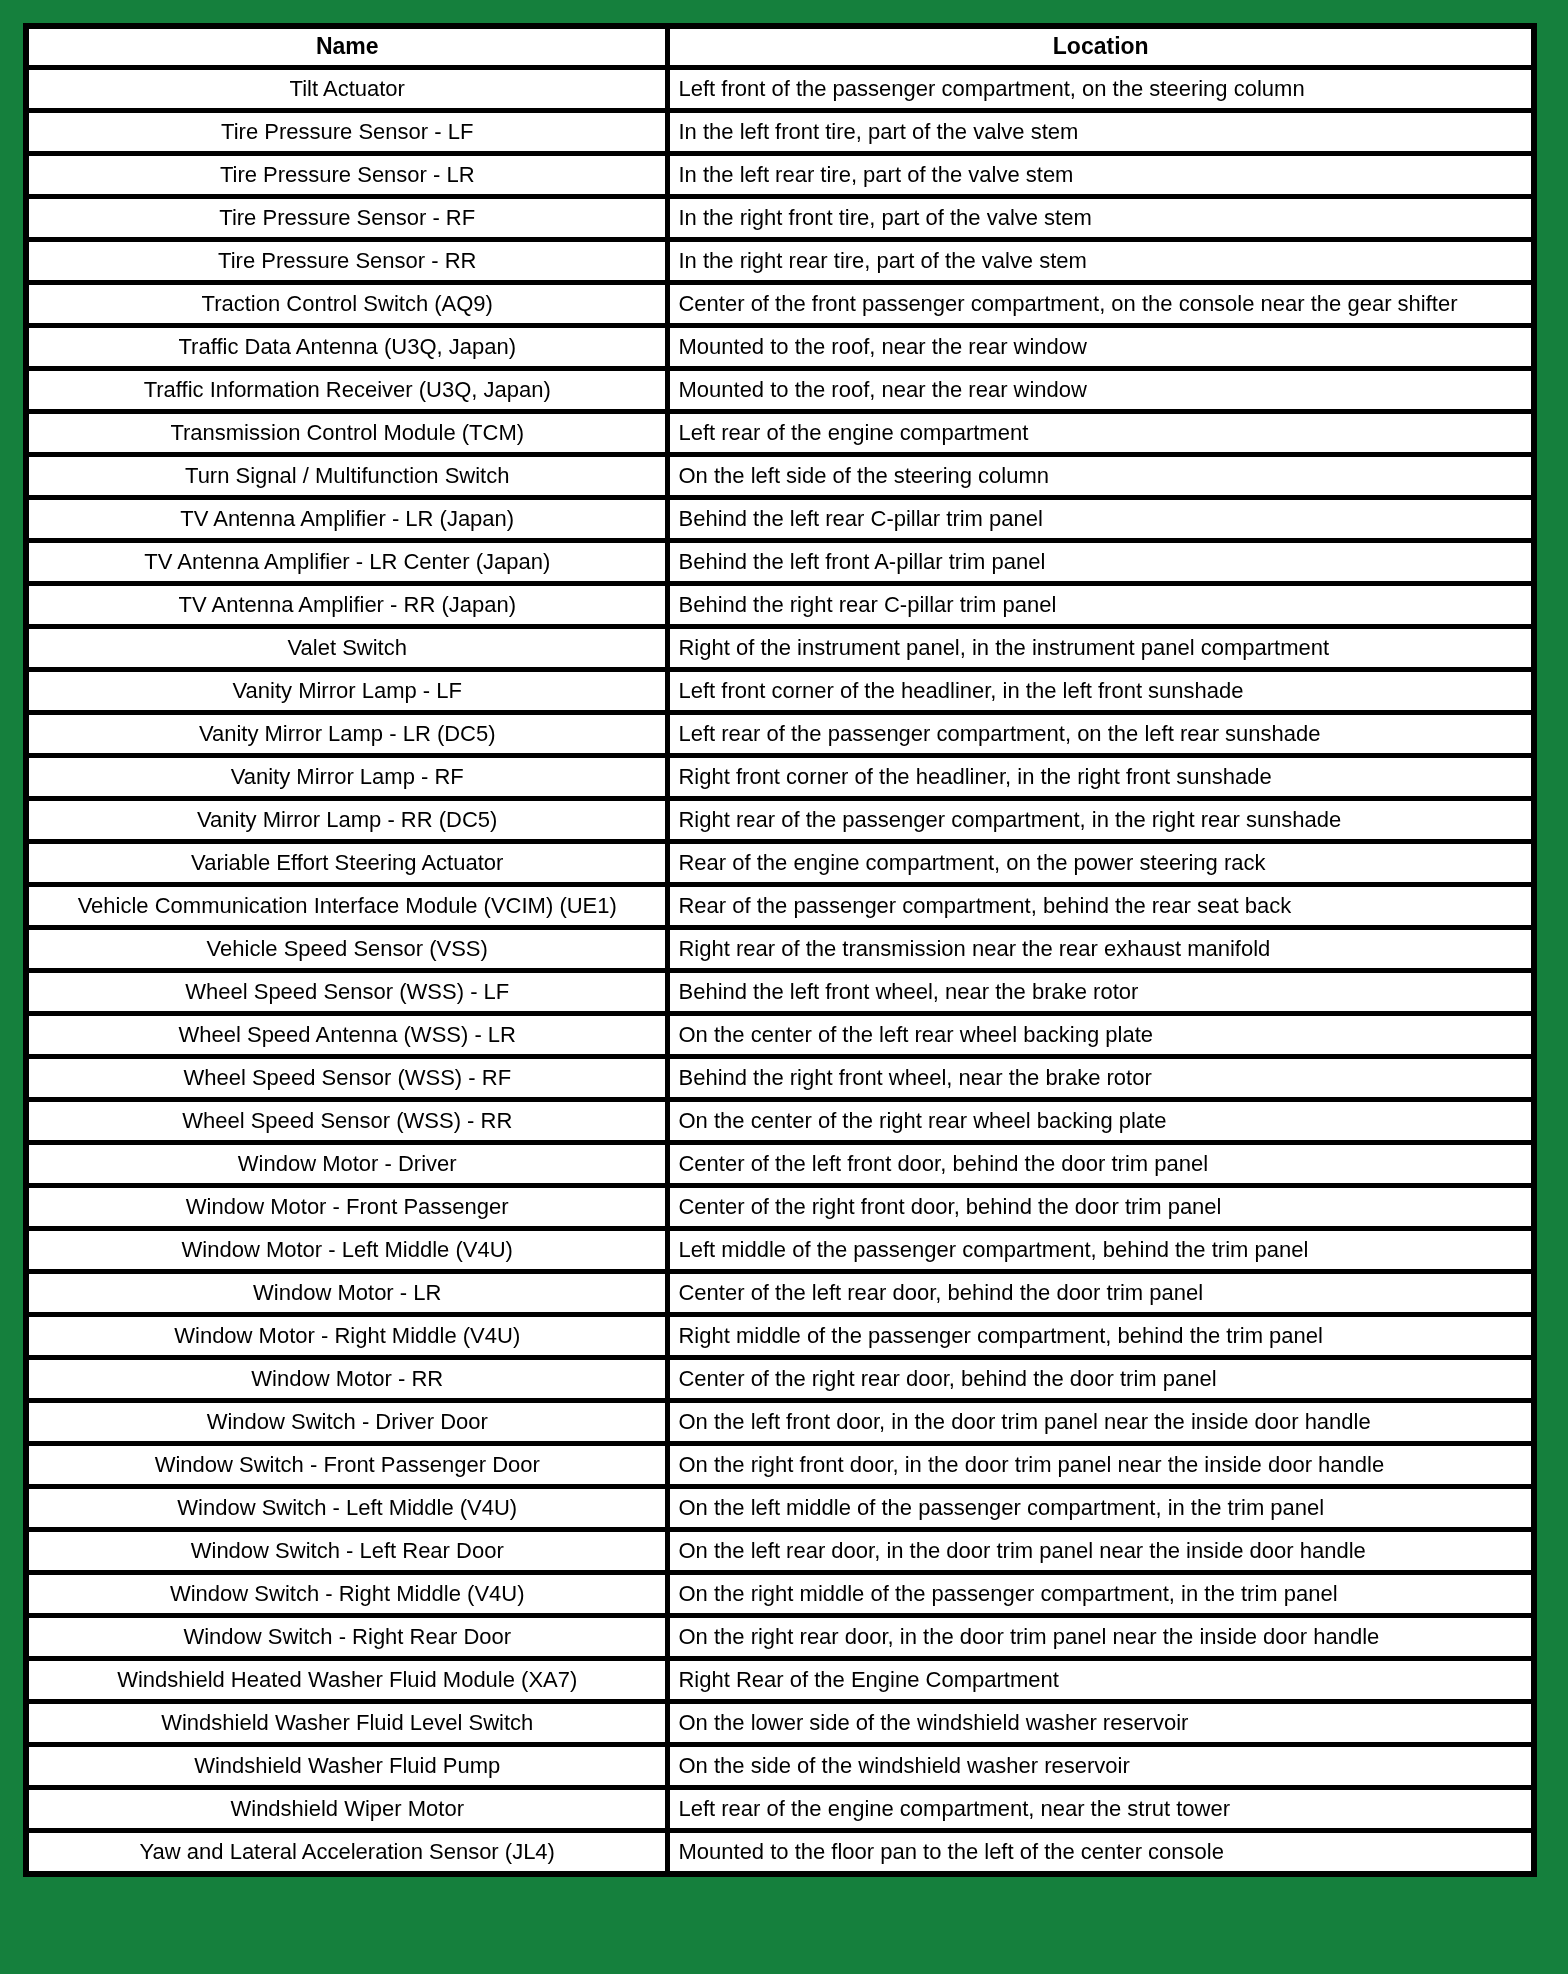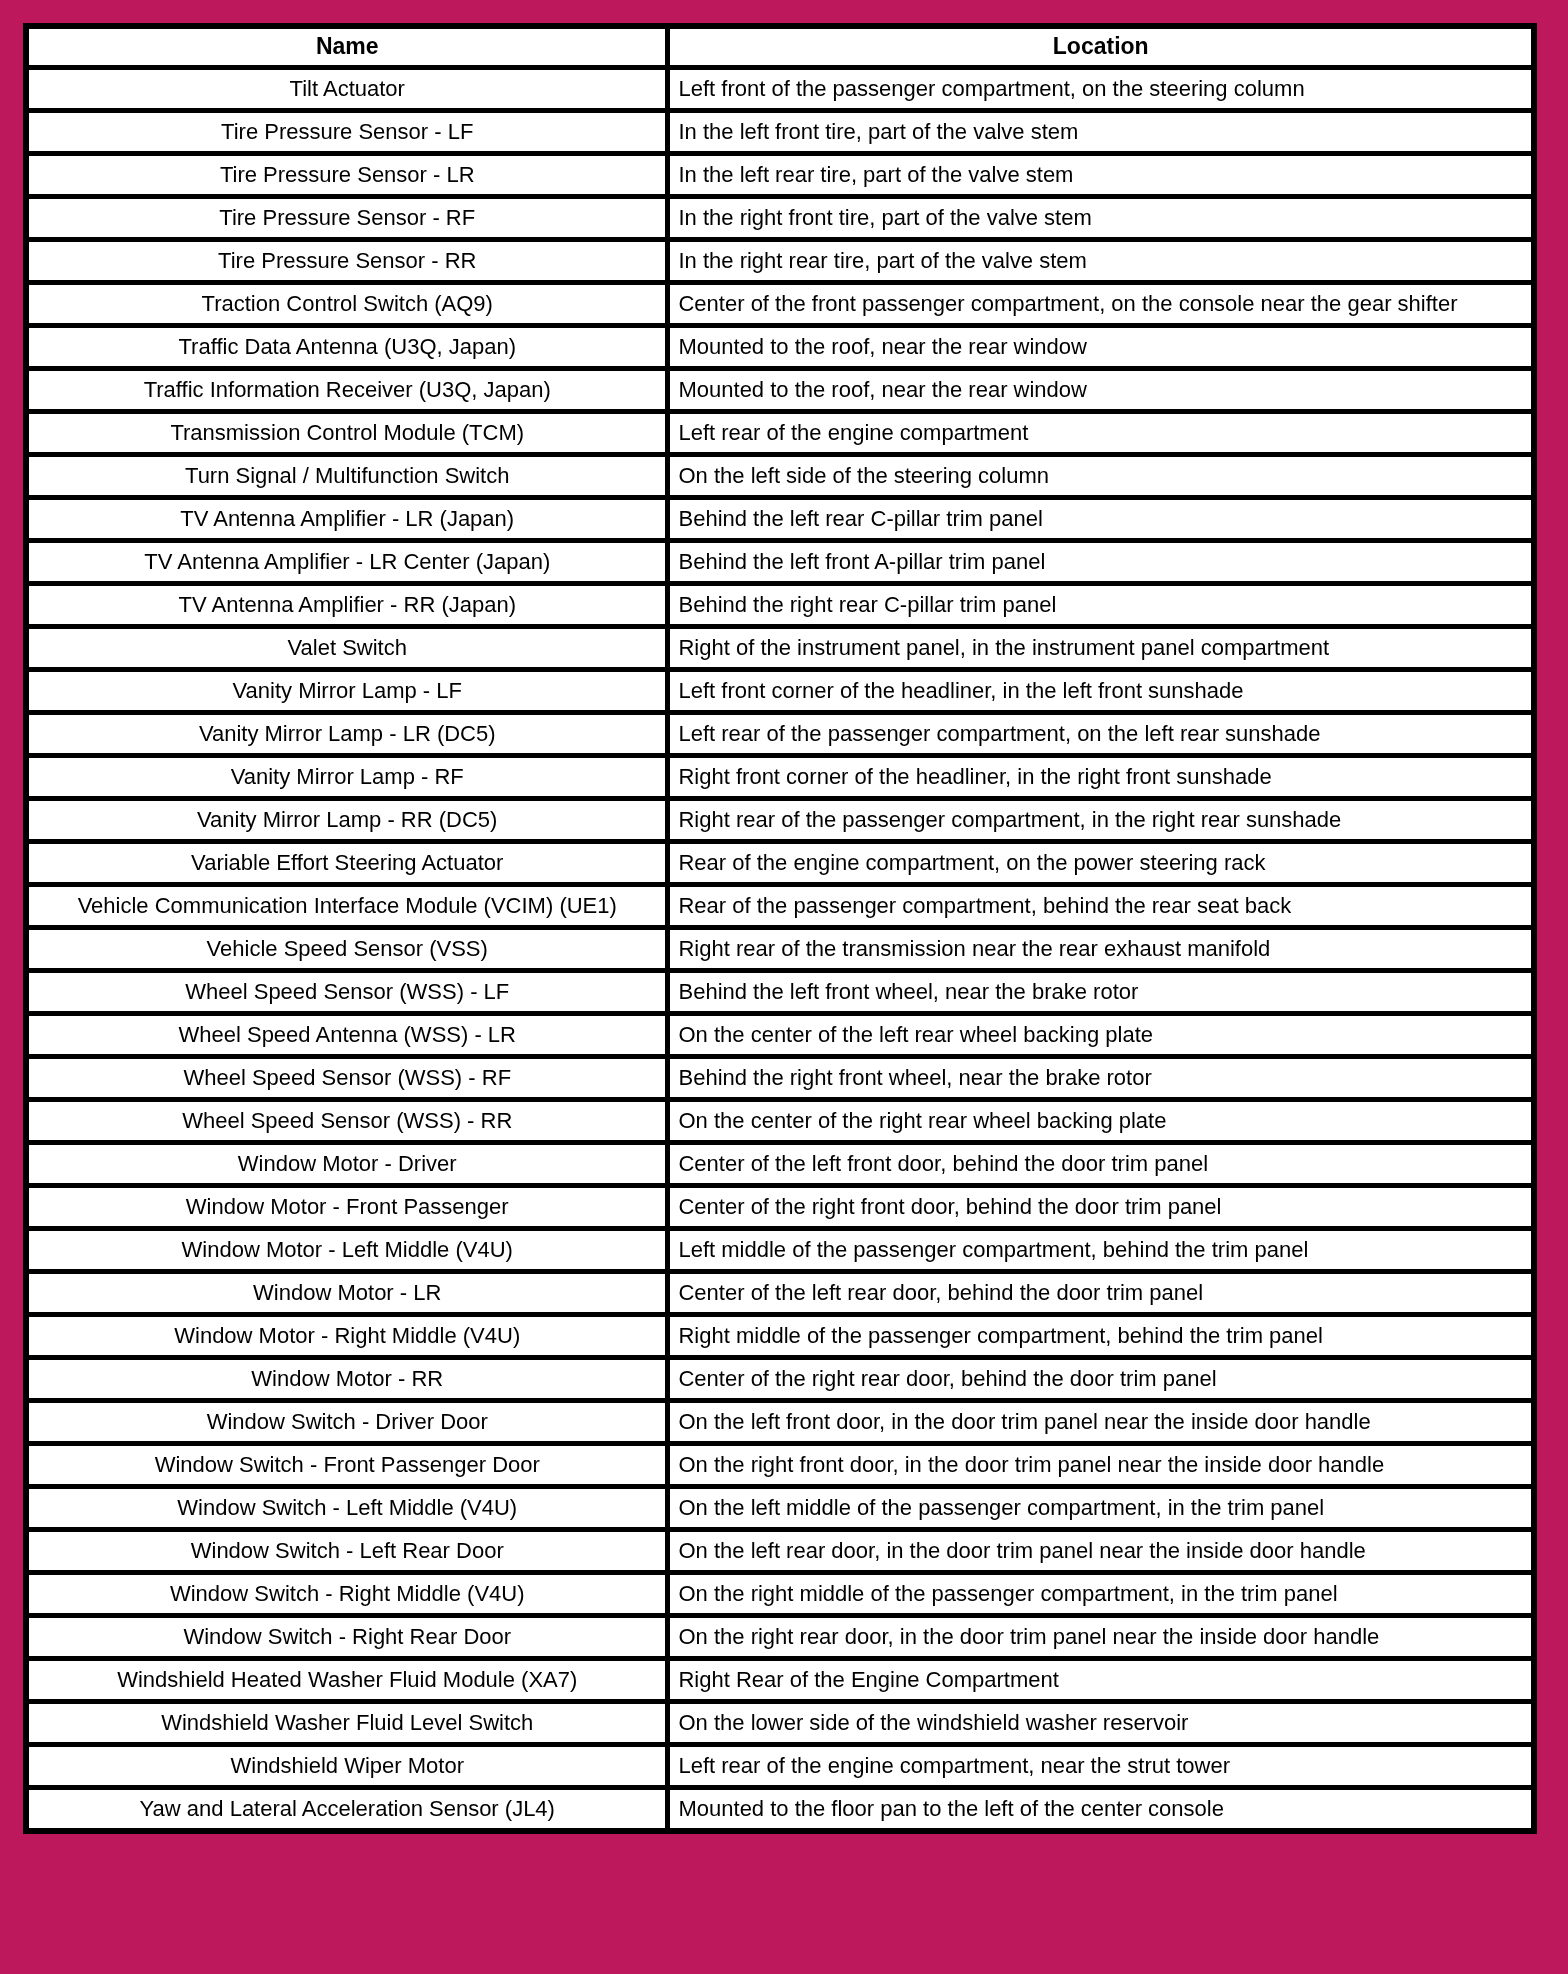--- a/index.html
+++ b/index.html
@@ -5,21 +5,21 @@
   html, body {
     margin: 0;
     padding: 0;
     background: #ffffff;
     font-family: "Liberation Sans", sans-serif;
   }
   .page {
     position: relative;
     width: 1568px;
     height: 1974px;
-    background: #be185d;
+    background: #15803d;
   }
   table.loc-table {
     position: absolute;
     left: 23px;
     top: 23px;
     width: 1514px;
     border-collapse: collapse;
     table-layout: fixed;
     background: #ffffff;
   }
@@ -220,20 +220,24 @@
         </tr>
         <tr>
           <td class="cell-name">Windshield Heated Washer Fluid Module (XA7)</td>
           <td class="cell-loc">Right Rear of the Engine Compartment</td>
         </tr>
         <tr>
           <td class="cell-name">Windshield Washer Fluid Level Switch</td>
           <td class="cell-loc">On the lower side of the windshield washer reservoir</td>
         </tr>
         <tr>
+          <td class="cell-name">Windshield Washer Fluid Pump</td>
+          <td class="cell-loc">On the side of the windshield washer reservoir</td>
+        </tr>
+        <tr>
           <td class="cell-name">Windshield Wiper Motor</td>
           <td class="cell-loc">Left rear of the engine compartment, near the strut tower</td>
         </tr>
         <tr>
           <td class="cell-name">Yaw and Lateral Acceleration Sensor (JL4)</td>
           <td class="cell-loc">Mounted to the floor pan to the left of the center console</td>
         </tr>
       </tbody>
   </table>
 </div>

